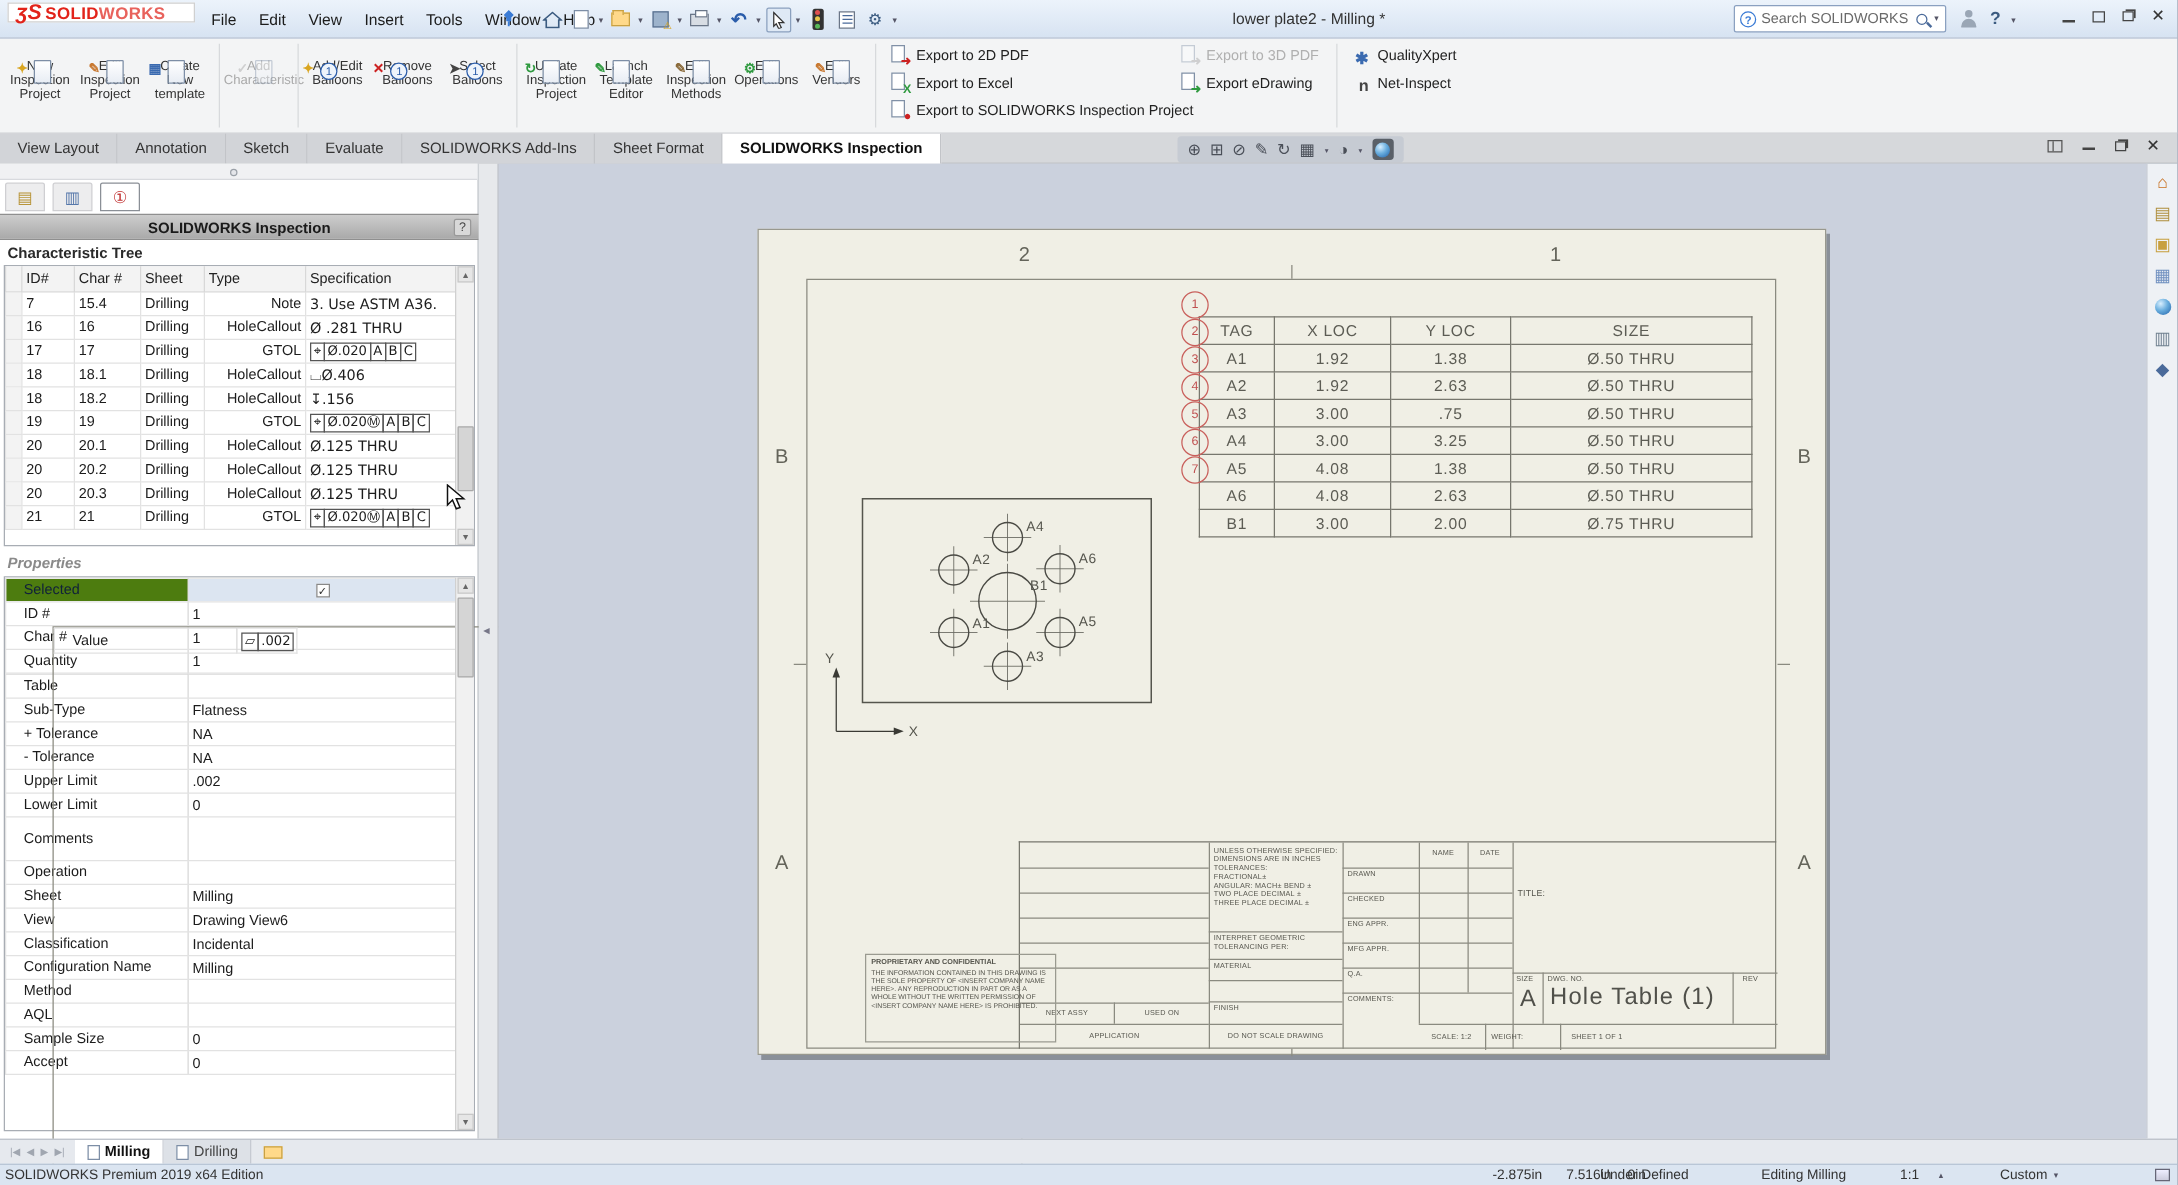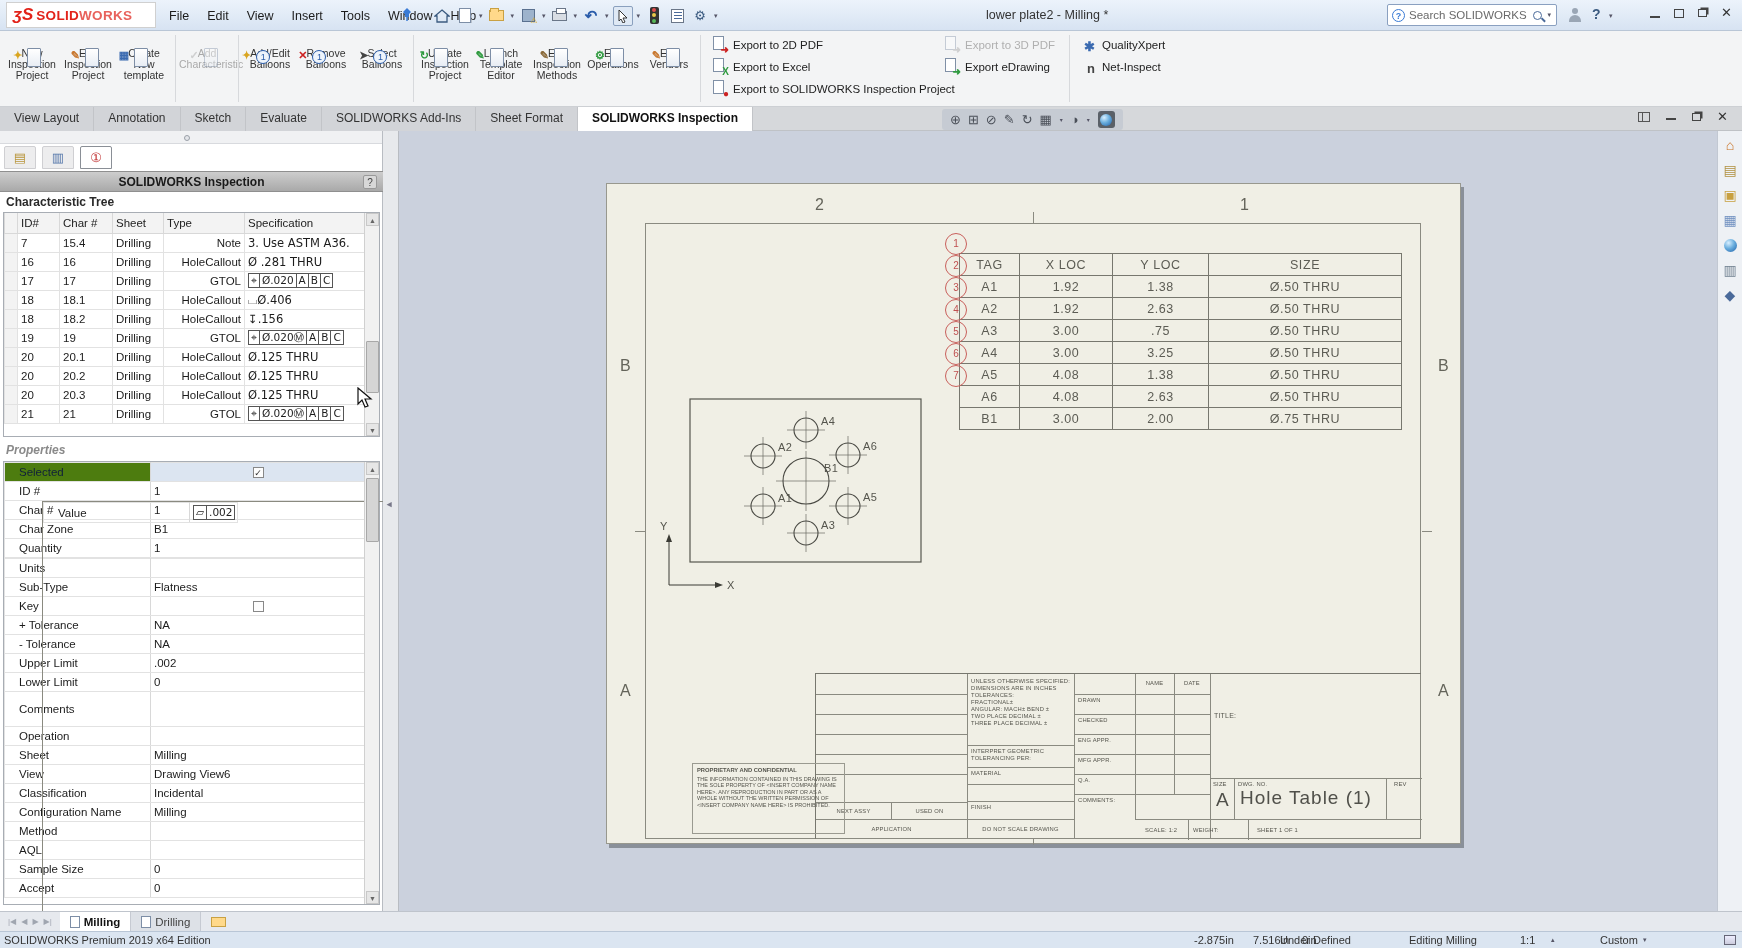--- a/index.html
+++ b/index.html
@@ -1,21 +1,21 @@
 <!DOCTYPE html>
 <html><head>
 <meta charset="utf-8">
 <style>
   html,body{margin:0;padding:0;background:#9aa2af;}
   *{box-sizing:border-box;}
   .app{position:relative;width:1742px;height:948px;font-family:"Liberation Sans",sans-serif;font-size:12px;color:#222;overflow:hidden;background:#ccd1dd;}
 
   
   .titlebar{position:absolute;left:0;top:0;width:1742px;height:31px;background:linear-gradient(#ecf3fb,#d7e3f2);border-bottom:1px solid #b9c6d6;}
-  .brand{position:absolute;left:6px;top:2px;width:150px;height:26px;background:#fff;border:1px solid #d0d0d0;display:flex;align-items:center;padding-left:6px;}
+  .brand{position:absolute;left:6px;top:2px;width:150px;height:16px;background:#fff;border:1px solid #d0d0d0;display:flex;align-items:center;padding-left:6px;}
   .brand .ds{color:#e2231a;font-style:italic;font-weight:bold;font-size:17px;margin-right:3px;}
   .brand .sw1{color:#e2231a;font-weight:bold;font-size:13.5px;letter-spacing:.3px;}
   .brand .sw2{color:#e8625c;font-weight:bold;font-size:13.5px;letter-spacing:.3px;}
   .menus{position:absolute;left:160px;top:0;height:31px;display:flex;align-items:center;}
   .menus span{padding:0 9px;font-size:12.5px;color:#1c1c1c;cursor:default;}
   .pin{position:absolute;left:400px;top:7px;}
   .quick{position:absolute;left:432px;top:3px;height:25px;display:flex;align-items:center;gap:3px;}
   .qi{width:20px;height:20px;display:flex;align-items:center;justify-content:center;font-size:13px;color:#3b5b80;}
   .qi.pressed{border:1px solid #8aa0be;background:#dfe9f5;border-radius:2px;}
   .caret{font-size:7px;color:#556;margin:0 1px;}
@@ -588,49 +588,41 @@
               <tr class="prow text">
                 <td class="plabel">ID #</td>
                 <td class="pval"><span class="gframe fbwrap"></span><span>1</span></td>
               </tr>
 
               <tr class="prow text">
                 <td class="plabel">Char #</td>
                 <td class="pval"><span class="gframe fbwrap"></span><span>1</span></td>
               </tr>
 
-              <tr class="prow text">
-                <td class="plabel">Char Zone</td>
-                <td class="pval"><span class="gframe fbwrap"></span><span>B1</span></td>
-              </tr>
 
               <tr class="prow text">
                 <td class="plabel">Quantity</td>
                 <td class="pval"><span class="gframe fbwrap"></span><span>1</span></td>
               </tr>
 
               <tr class="prow frame">
                 <td class="plabel">Value</td>
                 <td class="pval"><span class="gframe fbwrap"><span class="fb">▱</span><span class="fb">.002</span></span><span></span></td>
               </tr>
 
               <tr class="prow text">
-                <td class="plabel">Units</td>
+                <td class="plabel">Table</td>
                 <td class="pval"><span class="gframe fbwrap"></span><span></span></td>
               </tr>
 
               <tr class="prow text">
                 <td class="plabel">Sub-Type</td>
                 <td class="pval"><span class="gframe fbwrap"></span><span>Flatness</span></td>
               </tr>
 
-              <tr class="prow check-off">
-                <td class="plabel">Key</td>
-                <td class="pval"><span class="cb"></span><span class="gframe fbwrap"></span><span></span></td>
-              </tr>
 
 
               <tr class="prow text">
                 <td class="plabel">+ Tolerance</td>
                 <td class="pval"><span class="gframe fbwrap"></span><span>NA</span></td>
               </tr>
 
               <tr class="prow text">
                 <td class="plabel">- Tolerance</td>
                 <td class="pval"><span class="gframe fbwrap"></span><span>NA</span></td>

